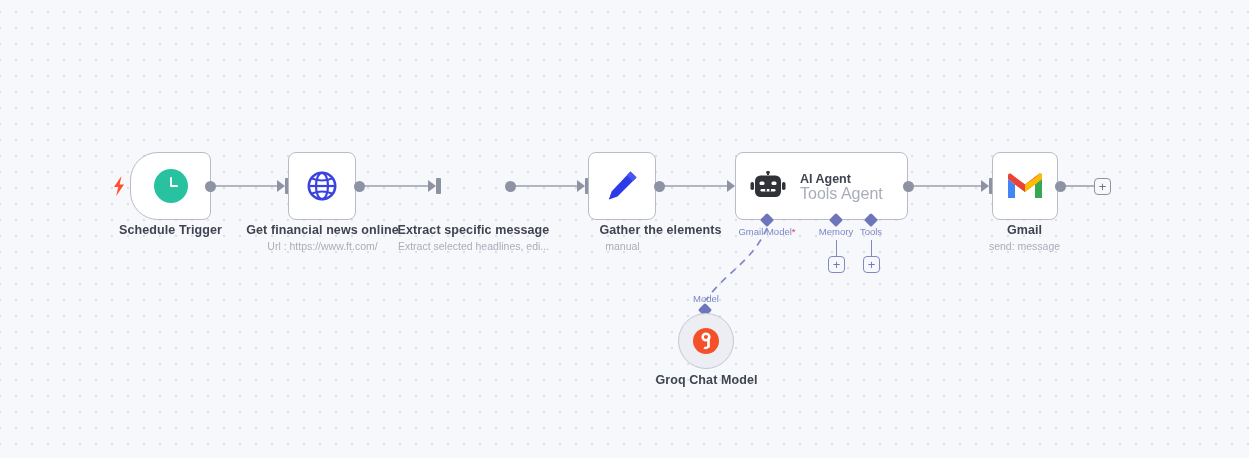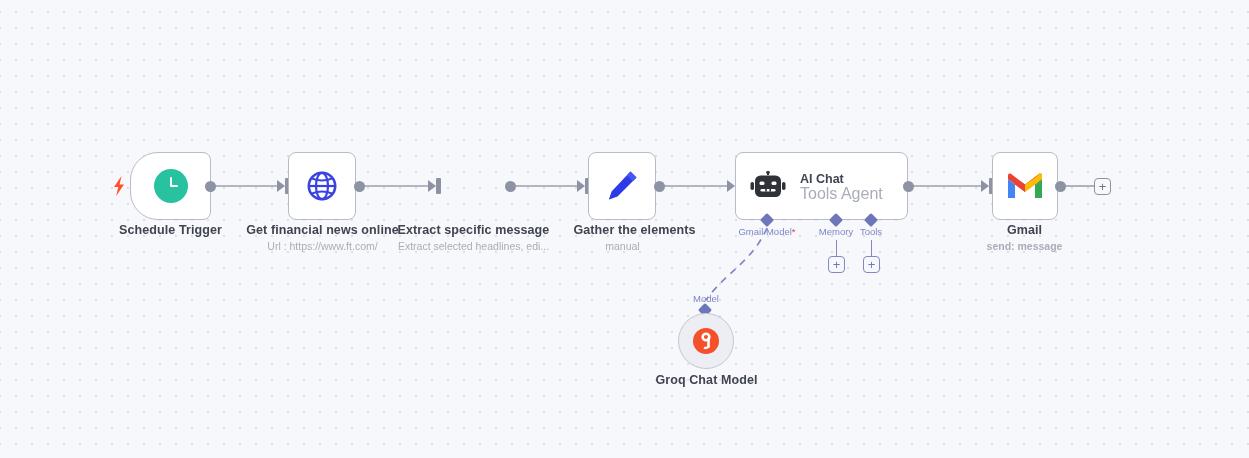--- a/index.html
+++ b/index.html
@@ -180,40 +180,40 @@
   <div class="arrow" style="left:577px;top:180px;"></div>
   <div class="in-port" style="left:585px;top:178px;"></div>
   <div class="node" style="left:588px;top:152px;width:68px;height:68px;">
     <svg width="36" height="36" viewBox="0 0 36 36">
       <path d="M26.5 3.5 L32.5 9.5 L13.5 28.5 L5 31.5 L8 23 Z" fill="#2c3ae8"></path>
       <path d="M26.5 3.5 L32.5 9.5 L28.8 13.2 L22.8 7.2 Z" fill="#4a56f0"></path>
       <path d="M5 31.5 L8 23 L11.5 26.5 Z" fill="#2c3ae8"></path>
     </svg>
   </div>
   <div class="out-dot" style="left:654px;top:181px;"></div>
-  <div class="nd-label" style="left:542px;top:223px;width:161px;padding-left:12px;">Gather the elements</div>
+  <div class="nd-label" style="left:568px;top:223px;width:161px;padding-left:12px;">Gather the elements</div>
   <div class="nd-sub" style="left:542px;top:240px;width:161px;">manual</div>
 
   <div class="arrow" style="left:727px;top:180px;"></div>
   <div class="in-port" style="left:735px;top:178px;"></div>
   <div class="node wide" style="left:735px;top:152px;width:173px;height:68px;padding-left:14px;">
     <svg width="36" height="30" viewBox="0 0 36 30" style="flex:none;">
       <rect x="0.5" y="11" width="3.5" height="8" rx="1.7" fill="#2f3238"></rect>
       <rect x="32" y="11" width="3.5" height="8" rx="1.7" fill="#2f3238"></rect>
       <rect x="17" y="0" width="2" height="4" fill="#2f3238"></rect>
       <circle cx="18" cy="1.6" r="1.8" fill="#2f3238"></circle>
       <rect x="5" y="4.5" width="26" height="21.5" rx="5.5" fill="#2f3238"></rect>
       <rect x="9.5" y="10.5" width="5" height="3.4" rx="1.5" fill="#ffffff"></rect>
       <rect x="21.5" y="10.5" width="5" height="3.4" rx="1.5" fill="#ffffff"></rect>
       <rect x="10.5" y="18" width="15" height="2.6" rx="1.3" fill="#ffffff"></rect>
       <rect x="15.2" y="18" width="1.6" height="2.6" fill="#2f3238"></rect>
       <rect x="19.4" y="18" width="1.6" height="2.6" fill="#2f3238"></rect>
     </svg>
     <div style="margin-left:14px;">
-      <div class="agent-title">AI Chat</div>
+      <div class="agent-title">AI Agent</div>
       <div class="agent-sub">Tools Agent</div>
     </div>
   </div>
   <div class="out-dot" style="left:903px;top:181px;"></div>
 
   <div class="diamond" style="left:762px;top:215px;"></div>
   <div class="sub-label" style="left:722px;top:226px;width:90px;">
     <span>Gmail Model</span><span class="req">*</span>
   </div>
 
@@ -236,21 +236,21 @@
       <path d="M2 8 L2 4.5 Q2 2 4.6 2.6 L19 13.5 L33.4 2.6 Q36 2 36 4.5 L36 8 L29 13.5 L19 21 L9 13.5 Z" fill="#ea4335"></path>
       <path d="M33.4 2.6 Q36 2 36 4.5 L36 8 L29 13.5 L29 6.8 Z" fill="#fbbc04"></path>
       <path d="M9 27 L9 13.5 L19 21 L29 13.5 L29 27 Z" fill="#ffffff"></path>
       <path d="M2 4.5 Q2 2 4.6 2.6 L19 13.5 L9 21 L9 13.5 L2 8 Z" fill="#c5221f" opacity="0"></path>
       <path d="M9 13.5 L19 21 L19 13.5 L9 6.8 Z" fill="#ea4335"></path>
       <path d="M29 13.5 L19 21 L19 13.5 L29 6.8 Z" fill="#fbbc04"></path>
     </svg>
   </div>
   <div class="out-dot" style="left:1055px;top:181px;"></div>
   <div class="nd-label" style="left:944px;top:223px;width:161px;">Gmail</div>
-  <div class="nd-sub" style="left:944px;top:240px;width:161px;font-weight:bold;">send: message</div>
+  <div class="nd-sub" style="left:944px;top:240px;width:161px;">send: message</div>
 
   <div class="plus" style="left:1094px;top:178px;">+</div>
 
   <div class="diamond" style="left:700px;top:305px;"></div>
   <div class="sub-label" style="left:670px;top:293px;width:72px;">Model</div>
   <div class="node round" style="left:678px;top:313px;width:56px;height:56px;">
     <svg width="26" height="26" viewBox="0 0 26 26">
       <circle cx="13" cy="13" r="13" fill="#f4502a"></circle>
       <path d="M13 4.4 a4.6 4.6 0 1 0 0 9.2 a4.6 4.6 0 1 0 0 -9.2 M13 6.9 a2.1 2.1 0 1 1 0 4.2 a2.1 2.1 0 1 1 0 -4.2 Z" fill="#ffffff"></path>
       <rect x="14.2" y="9.6" width="2.6" height="10" fill="#ffffff"></rect>

